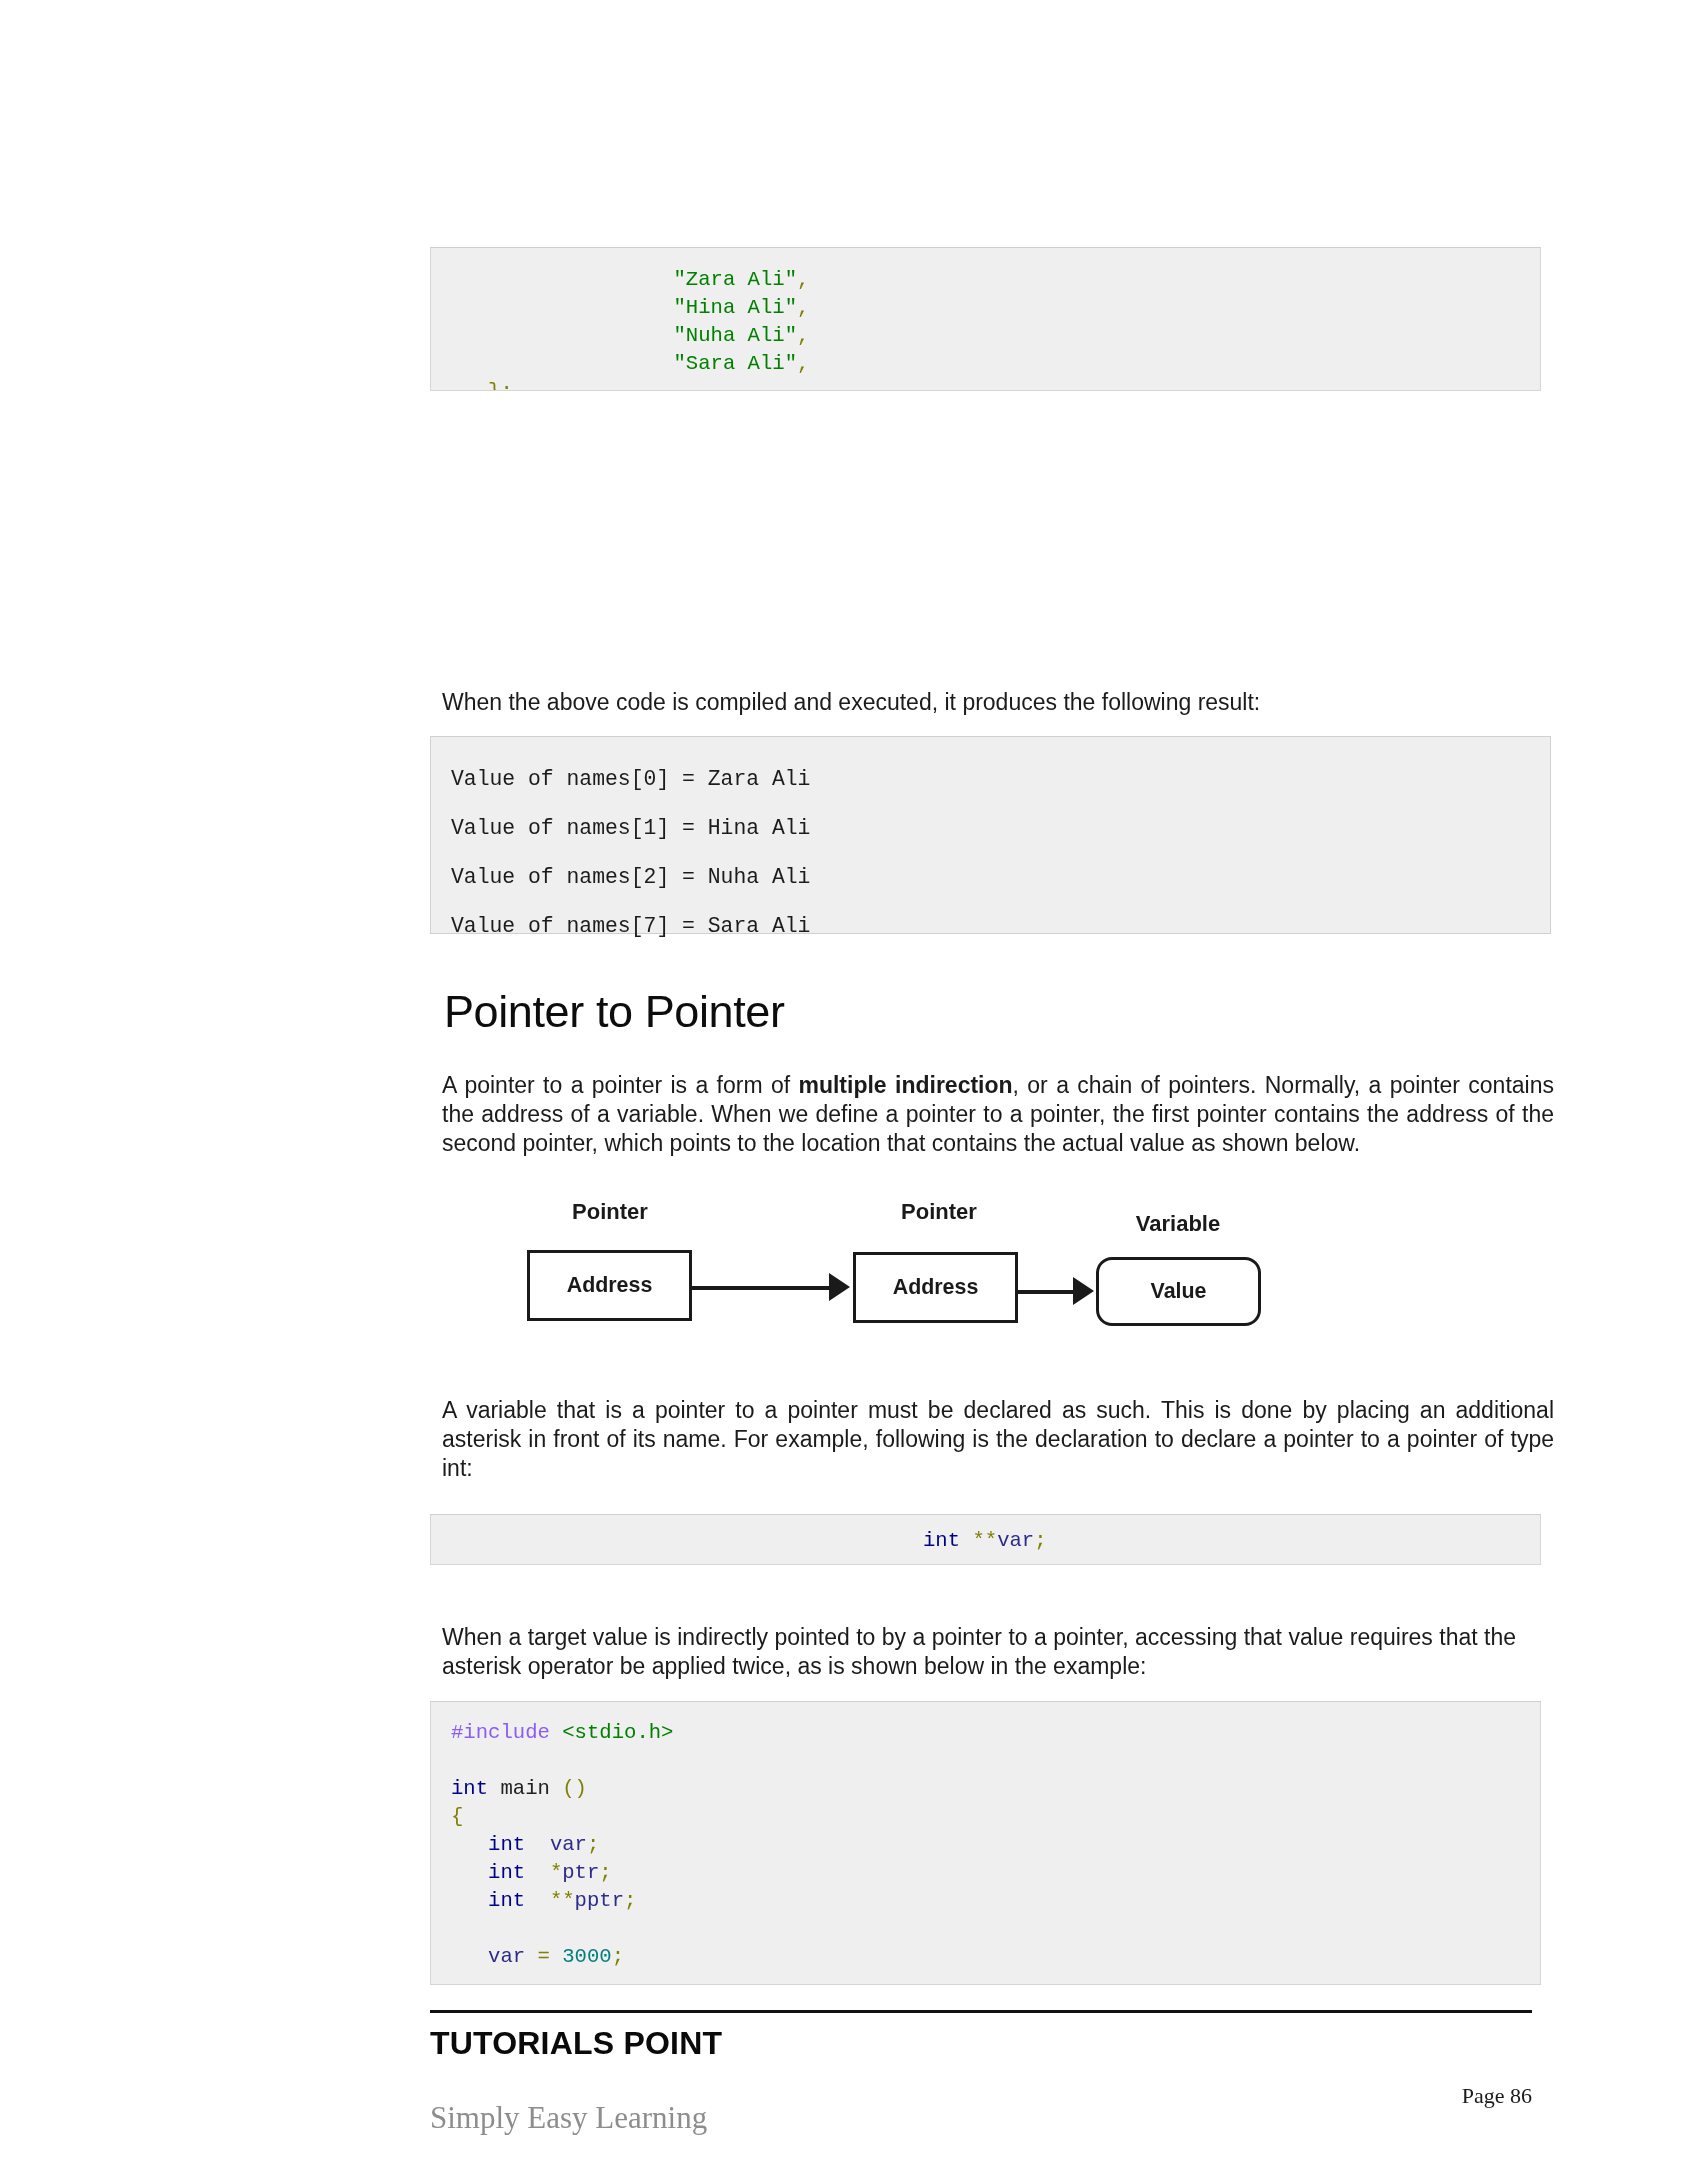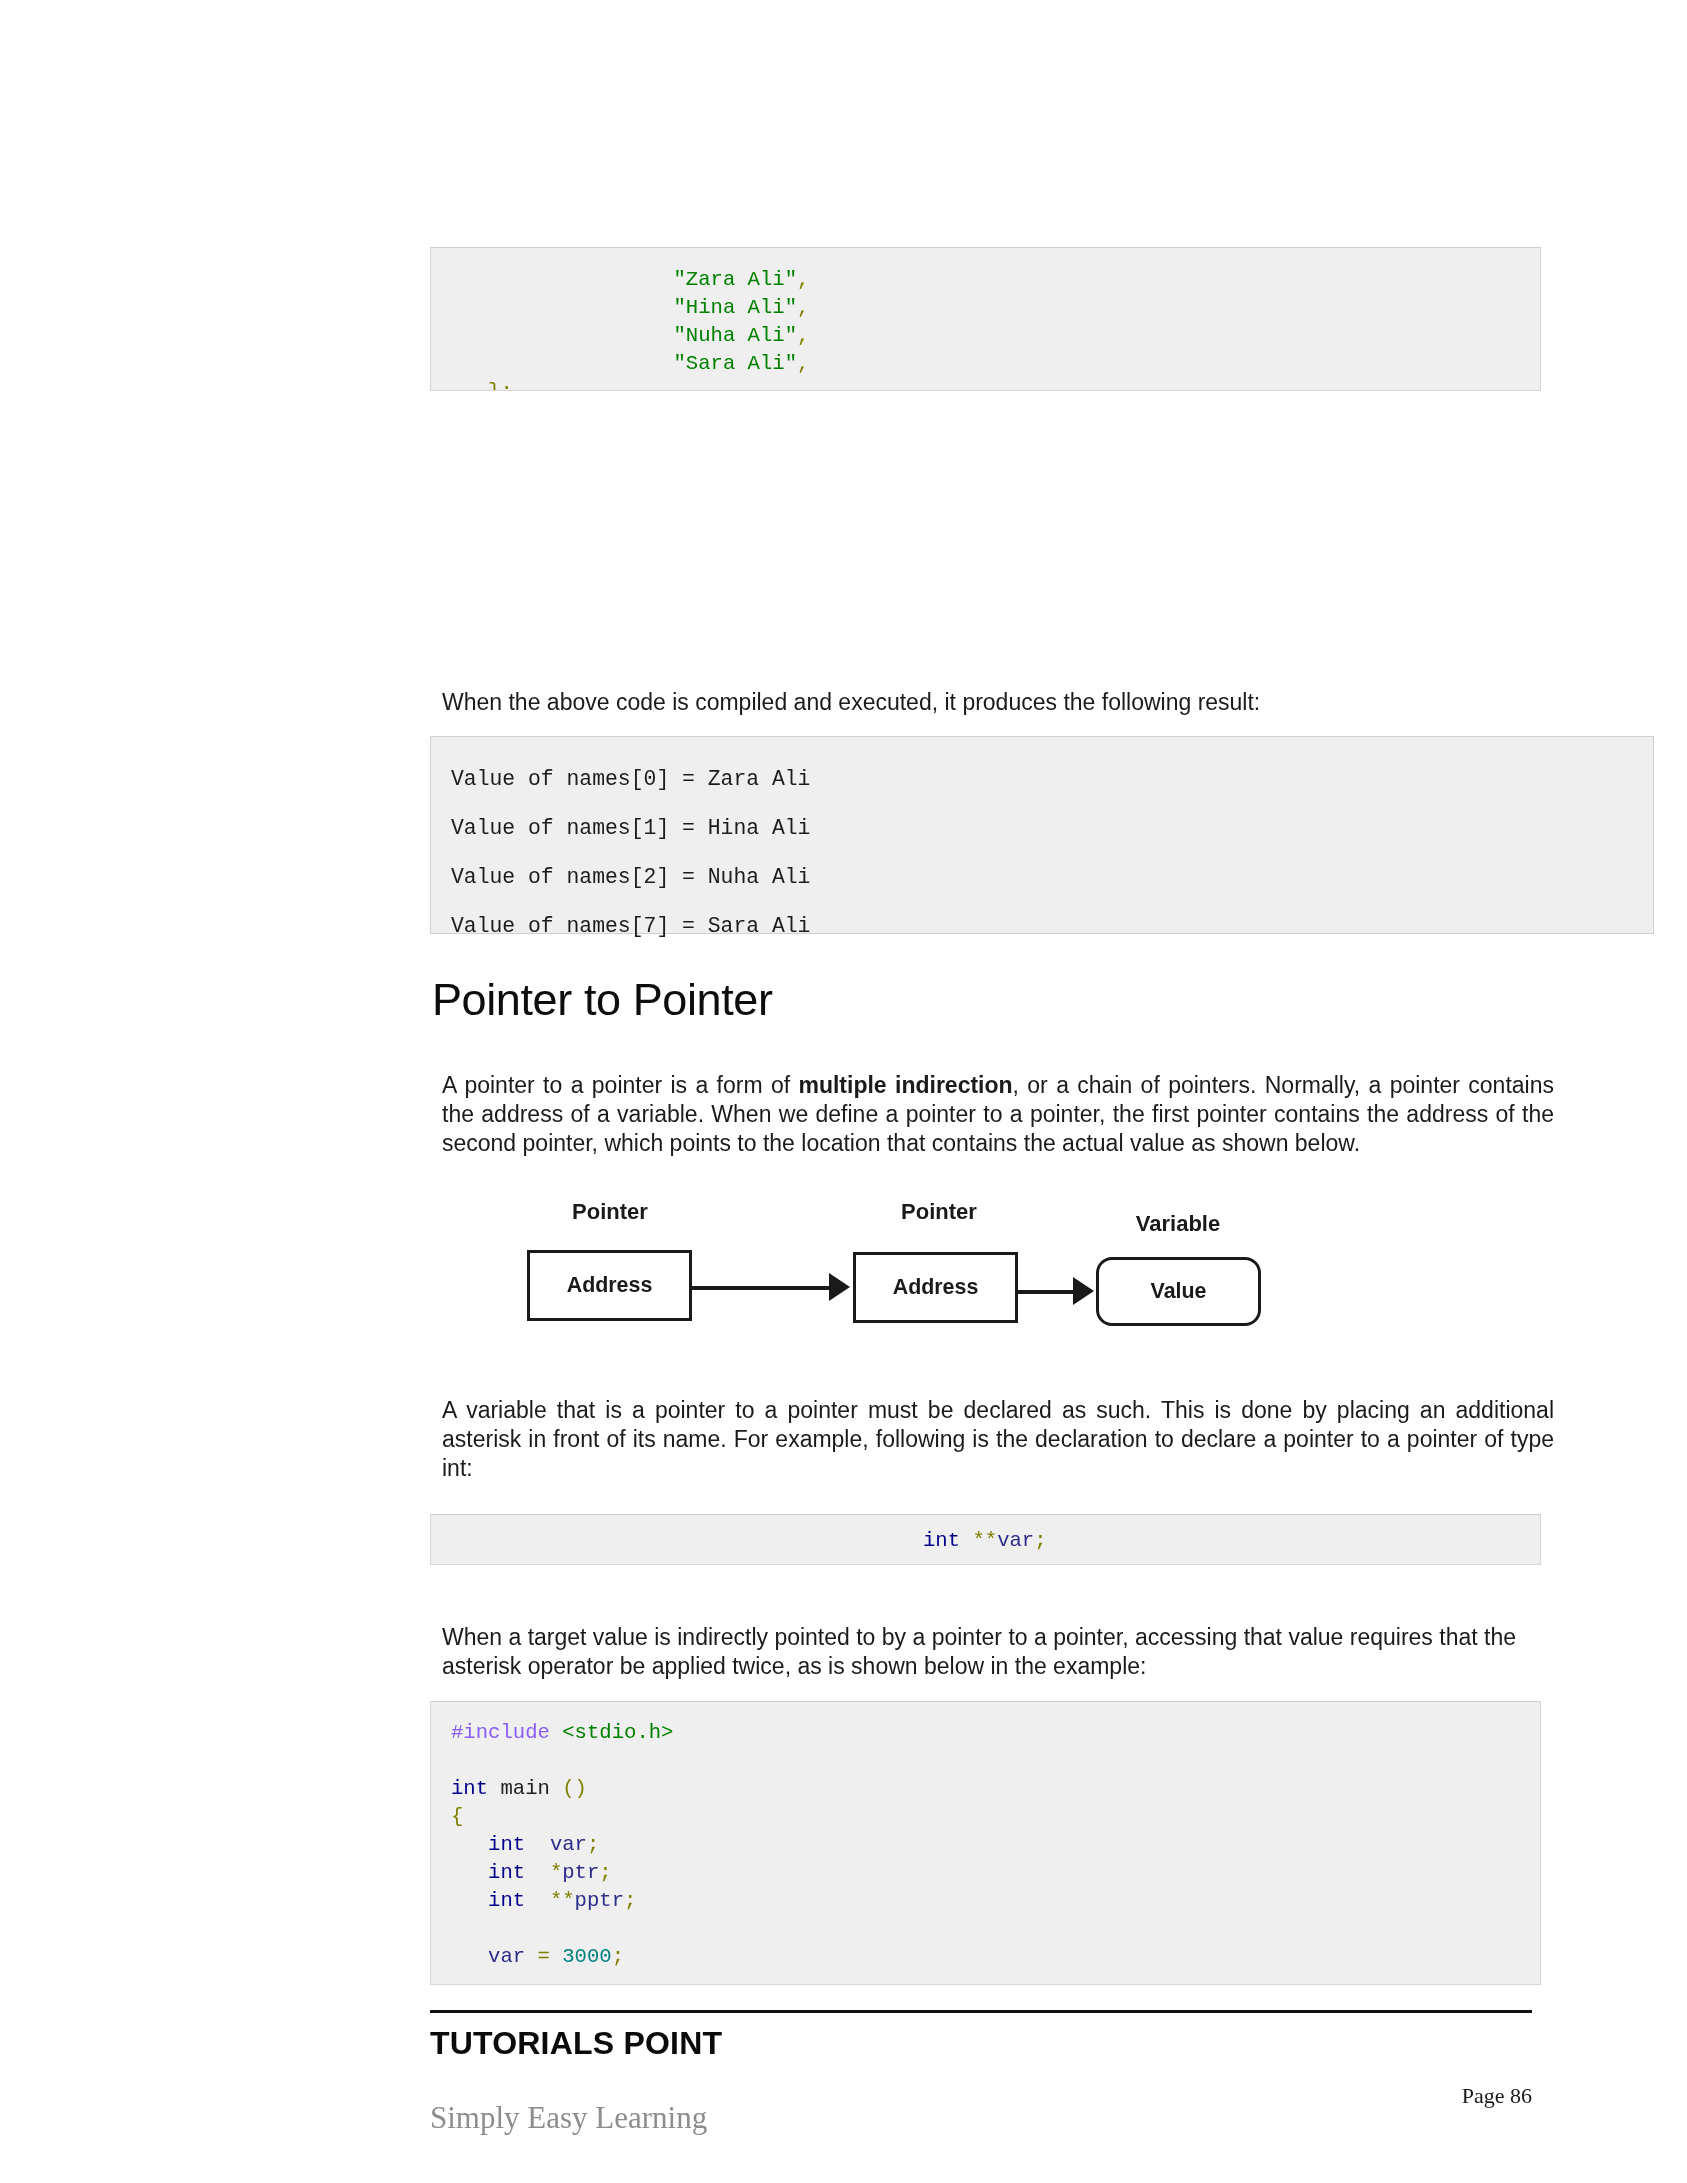--- a/index.html
+++ b/index.html
@@ -64,21 +64,21 @@
     font-family: "Liberation Sans", sans-serif;
     font-size: 23px;
     line-height: 29px;
     color: #1b1b1b;
     text-align: justify;
   }
   p.para.nojust { text-align: left; }
   p.para b { font-weight: bold; }
 
   h1.section {
-    margin: 4px;
+    margin: 16px;
     font-family: "Liberation Sans", sans-serif;
     font-weight: 400;
     font-size: 45px;
     line-height: 49px;
     letter-spacing: -0.4px;
     color: #0d0d0d;
   }
 
   
   .diagram {
@@ -163,21 +163,21 @@
 </style>
 </head>
 <body>
 
 <div class="page">
 
   <div class="codeblock" style="position:absolute;left:430px;top:247px;width:1111px;height:144px;padding:18px 21.4px 18px 20px;"><span class="ln"><span class="id">                  </span><span class="str">"Zara Ali"</span><span class="pnc">,</span></span><span class="ln"><span class="id">                  </span><span class="str">"Hina Ali"</span><span class="pnc">,</span></span><span class="ln"><span class="id">                  </span><span class="str">"Nuha Ali"</span><span class="pnc">,</span></span><span class="ln"><span class="id">                  </span><span class="str">"Sara Ali"</span><span class="pnc">,</span></span><span class="ln"><span class="id">   </span><span class="pnc">};</span></span></div>
 
   <p class="para nojust" style="position:absolute;left:430px;top:676px;width:1112px;">When the above code is compiled and executed, it produces the following result:</p>
 
-  <div class="outputblock" style="position:absolute;left:430px;top:736px;width:1224px;height:198px;padding:18px 21.4px 16.5px 20px;"><span class="ln">Value of names[0] = Zara Ali</span><span class="ln">Value of names[1] = Hina Ali</span><span class="ln">Value of names[2] = Nuha Ali</span><span class="ln">Value of names[7] = Sara Ali</span></div>
+  <div class="outputblock" style="position:absolute;left:430px;top:736px;width:1121px;height:198px;padding:18px 21.4px 16.5px 20px;"><span class="ln">Value of names[0] = Zara Ali</span><span class="ln">Value of names[1] = Hina Ali</span><span class="ln">Value of names[2] = Nuha Ali</span><span class="ln">Value of names[7] = Sara Ali</span></div>
 
   <h1 class="section" style="position:absolute;left:428px;top:971px;">Pointer to Pointer</h1>
 
   <p class="para" style="position:absolute;left:430px;top:1059px;width:1112px;"><span>A pointer to a pointer is a form of </span><b>multiple indirection</b><span>, or a chain of pointers. Normally, a pointer contains the address of a variable. When we define a pointer to a pointer, the first pointer contains the address of the second pointer, which points to the location that contains the actual value as shown below.</span></p>
 
   <div class="diagram" style="position:absolute;left:445px;top:1199px;">
 
     <div class="dg-label" style="left:66px;top:0px;width:198px;">Pointer</div>
     <div class="dg-label" style="left:395px;top:0px;width:198px;">Pointer</div>
     <div class="dg-label" style="left:634px;top:11.5px;width:198px;">Variable</div>

